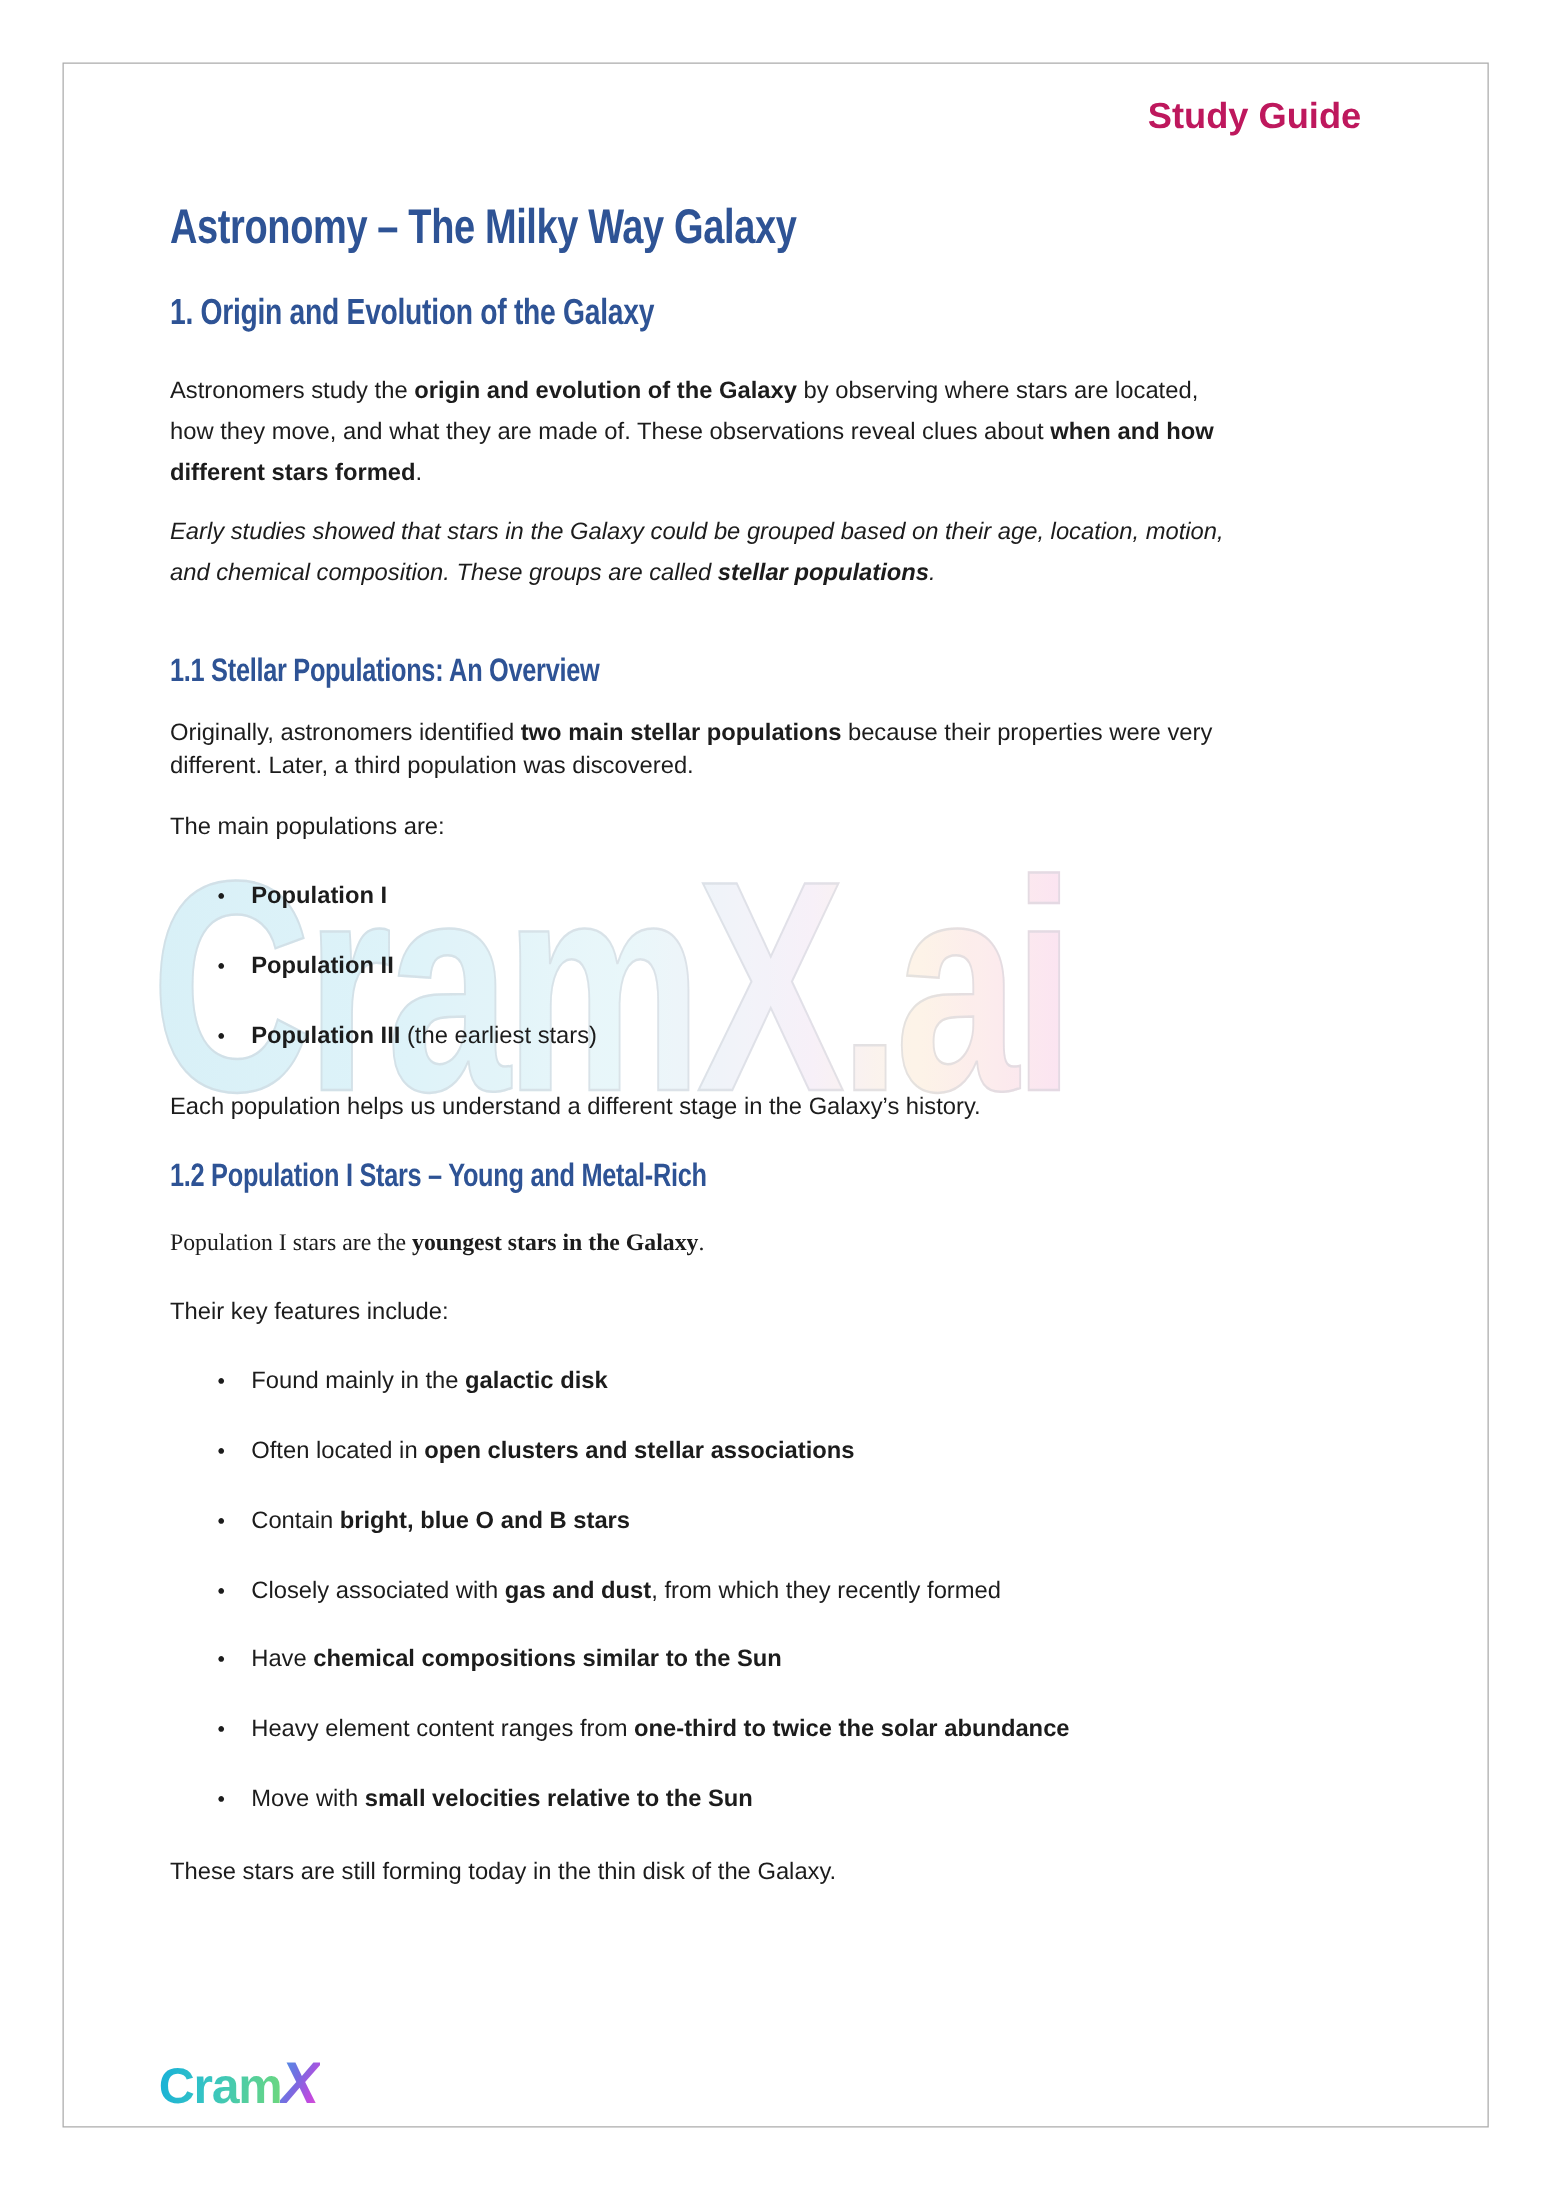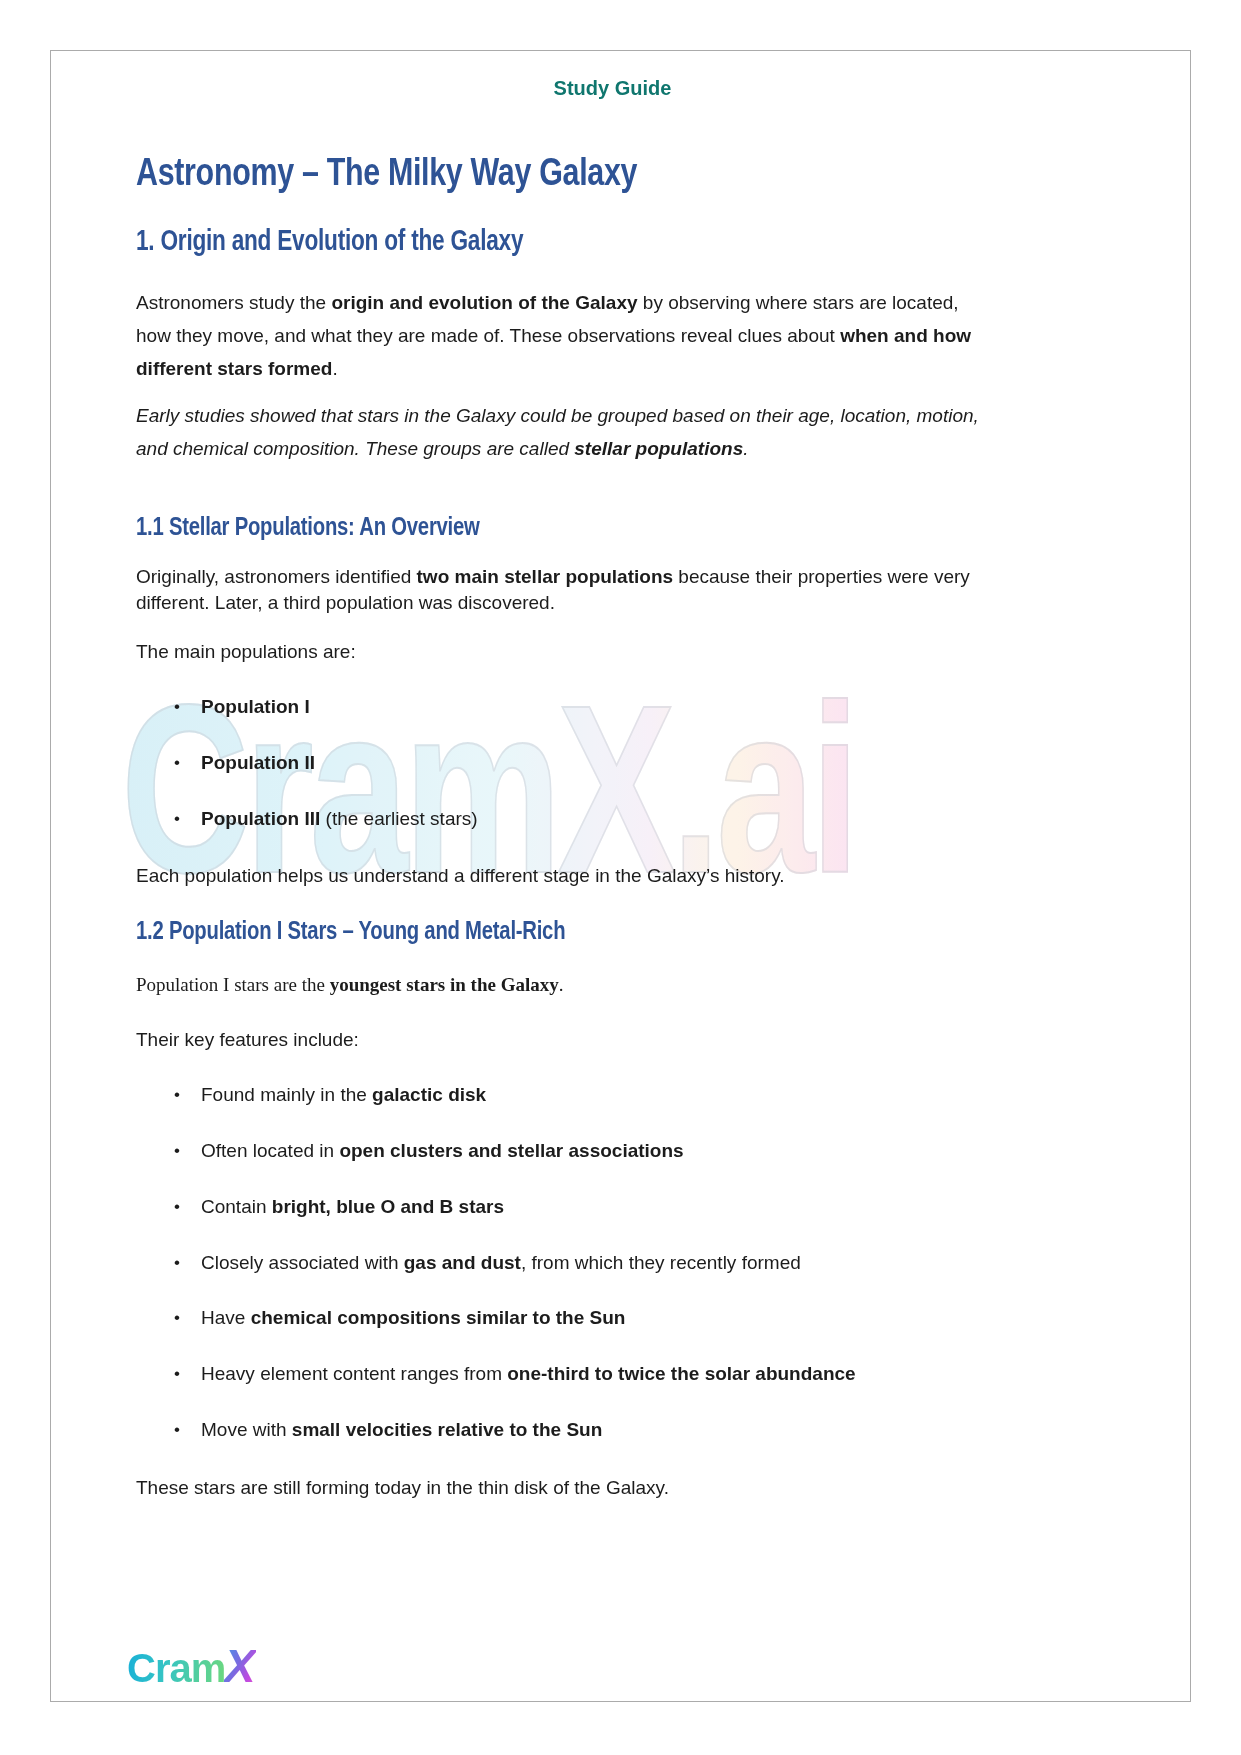--- a/index.html
+++ b/index.html
@@ -18,21 +18,21 @@
     letter-spacing:-6px;
     transform:scaleX(0.74);transform-origin:left top;
     background:linear-gradient(90deg,#d2eef6 0%,#d9f1f8 28%,#e6f6fa 52%,#f6eef7 72%,#fdf2e4 83%,#fbdff0 100%);
     -webkit-background-clip:text;background-clip:text;
     color:transparent;
     -webkit-text-stroke:2px rgba(190,196,203,0.45);
     opacity:0.85;
   }
   .content{position:relative;z-index:1;padding:26px 85px 0 85px;}
   .study-guide{
-    text-align:center;font-size:20px;font-weight:700;color:#0f766e;
+    text-align:right;font-size:29px;font-weight:700;color:#be185d;
     padding-right:16px;
   }
   .doc-title{
     margin:50px 0 0;font-size:39px;font-weight:700;color:#2e5395;
     letter-spacing:-0.4px;transform:scaleX(0.78);transform-origin:left;
     white-space:nowrap;
   }
   .h2{
     margin:30px 0 0;font-size:29px;font-weight:700;color:#2e5395;
     letter-spacing:-0.3px;transform:scaleX(0.78);transform-origin:left;

